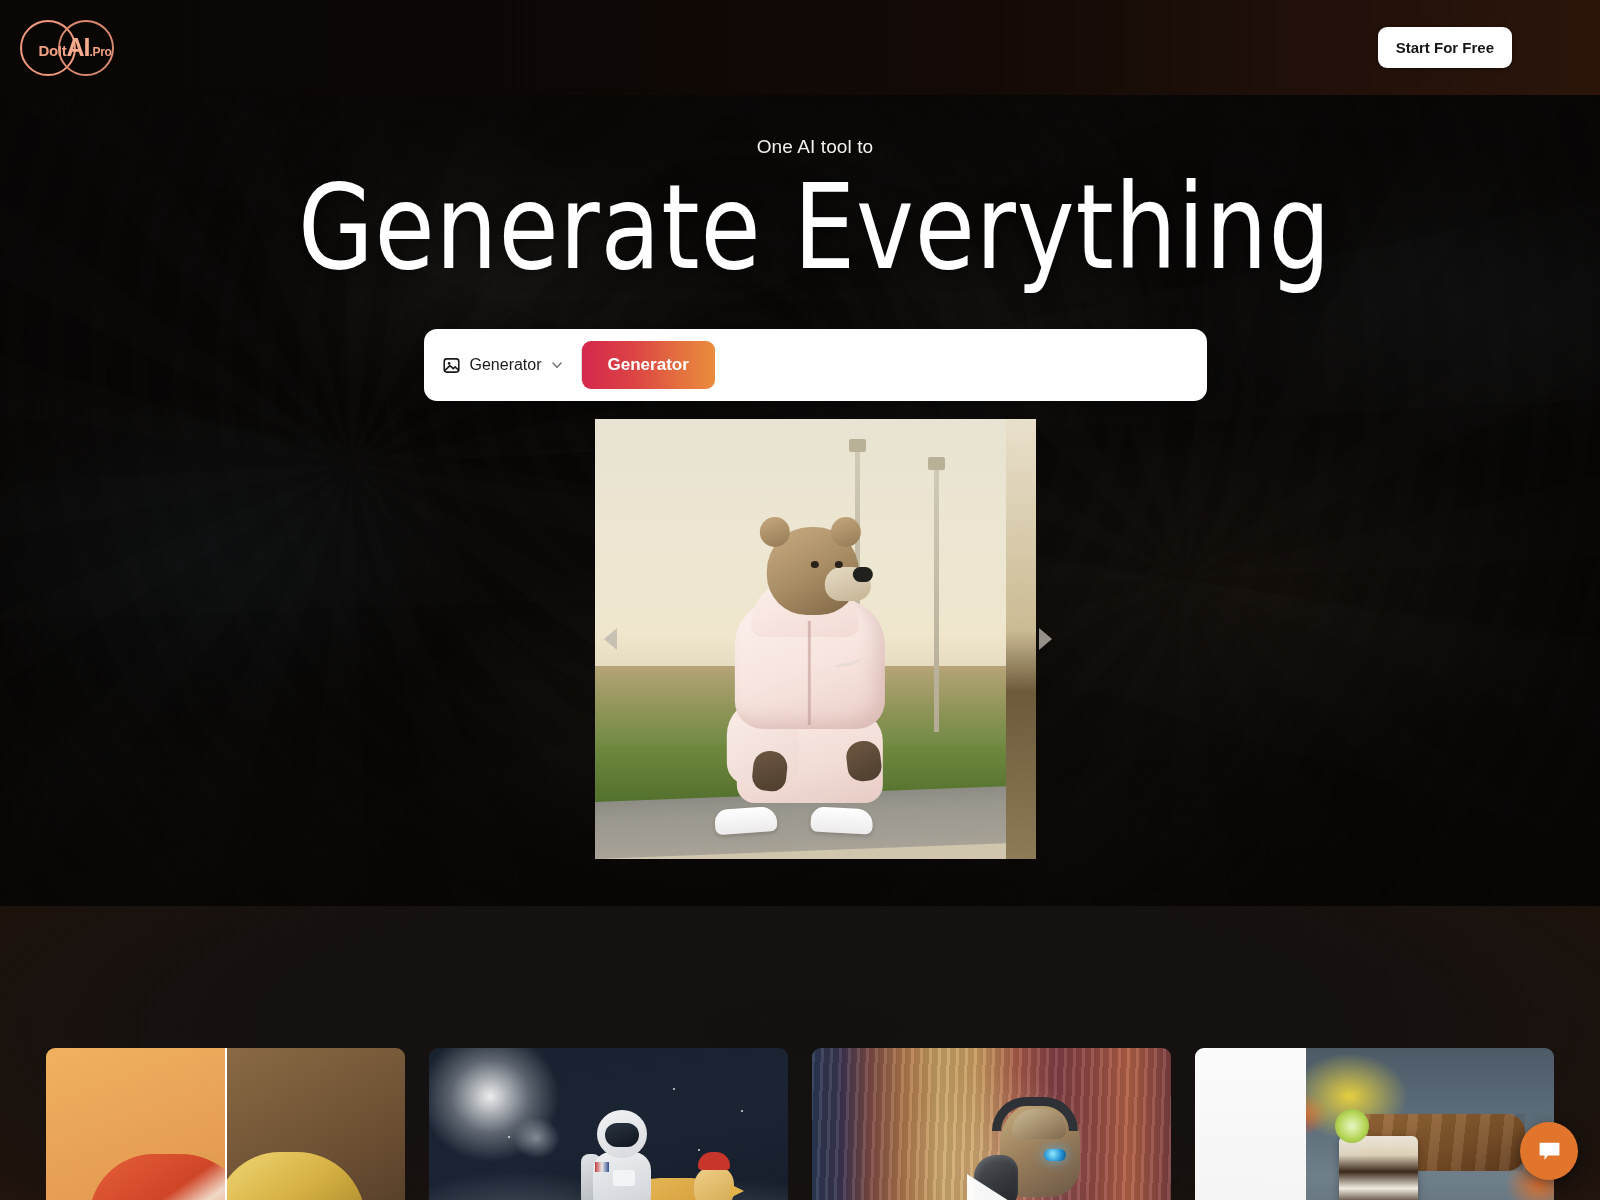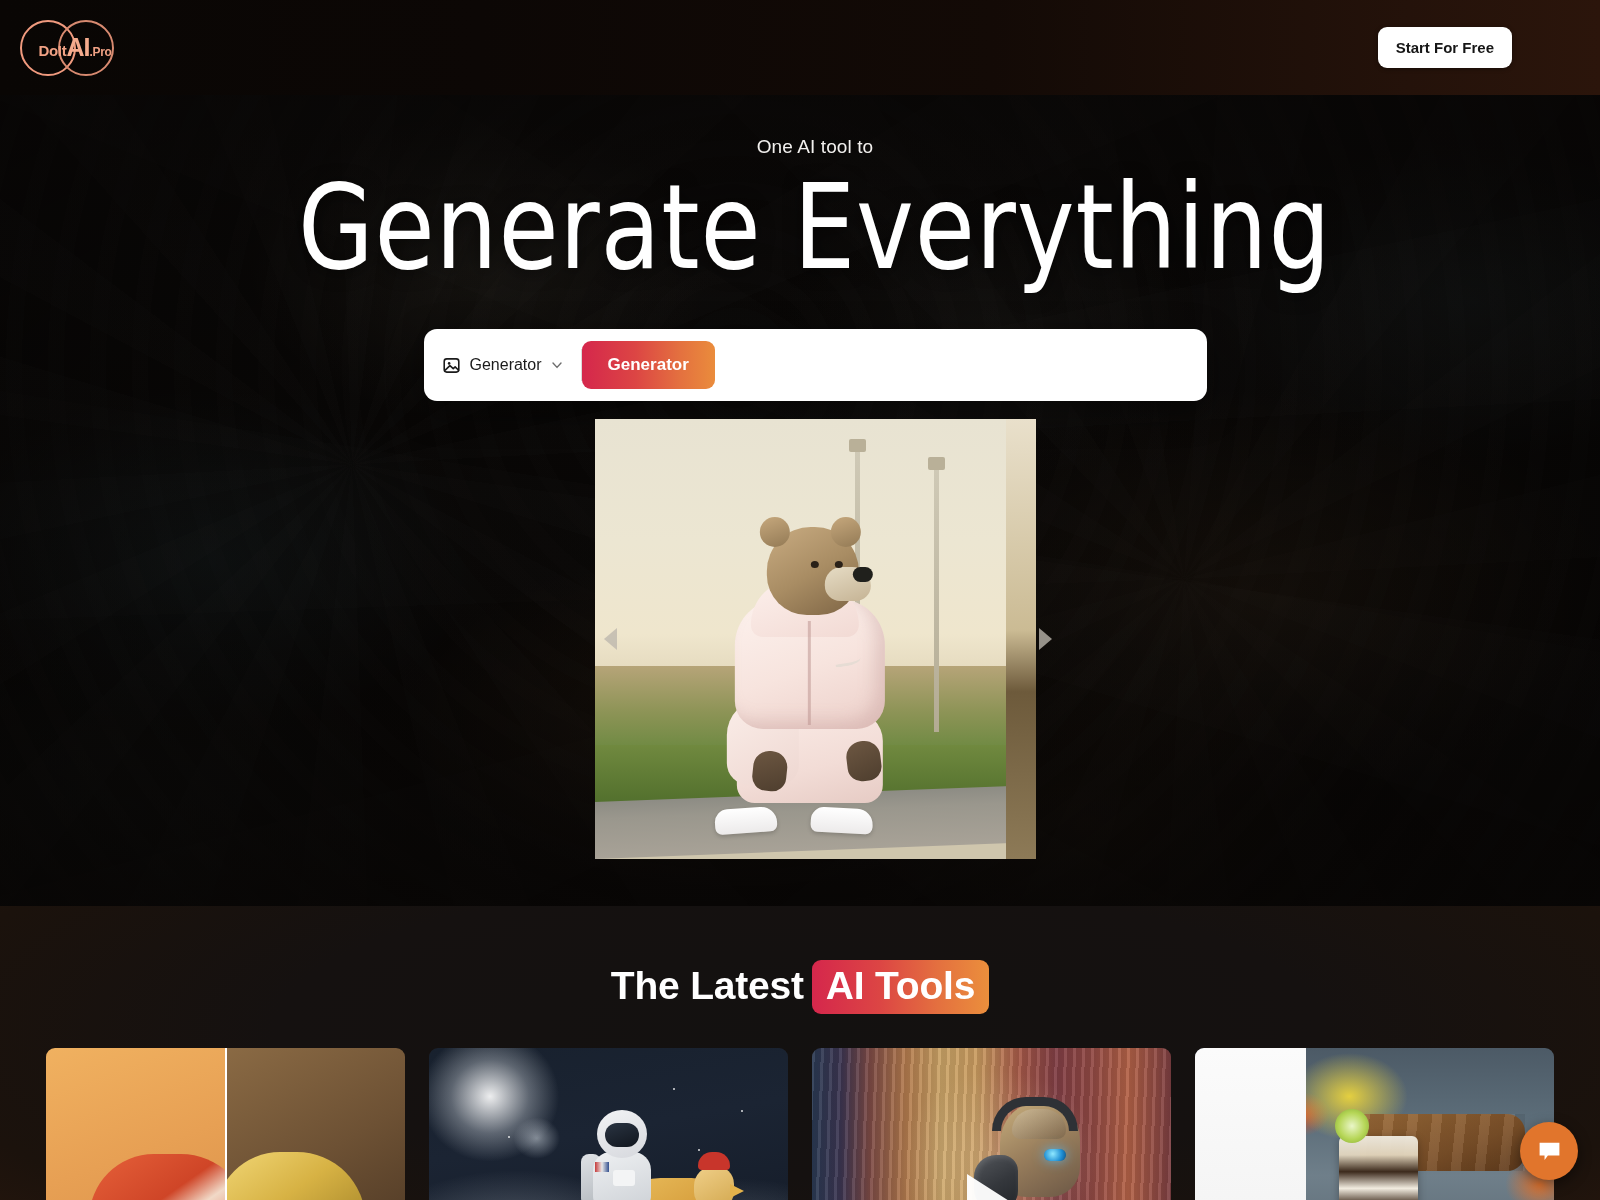--- a/index.html
+++ b/index.html
@@ -769,23 +769,20 @@
           </div>
         </div>
         <div class="slide-next"></div>
         <div class="car-arrow prev"></div>
         <div class="car-arrow next"></div>
       </div>
     </div>
   </div>
 
   <div class="tools">
-    <div class="tools-title">
-      <span>The Latest</span><span class="hl">AI Tools</span>
-    </div>
 
     <div class="cards">
 
       <div class="card">
         <div class="c1-left">
           <div class="p-face">
               <div class="p-scarf"></div>
             </div>
         </div>
         <div class="c1-right">

